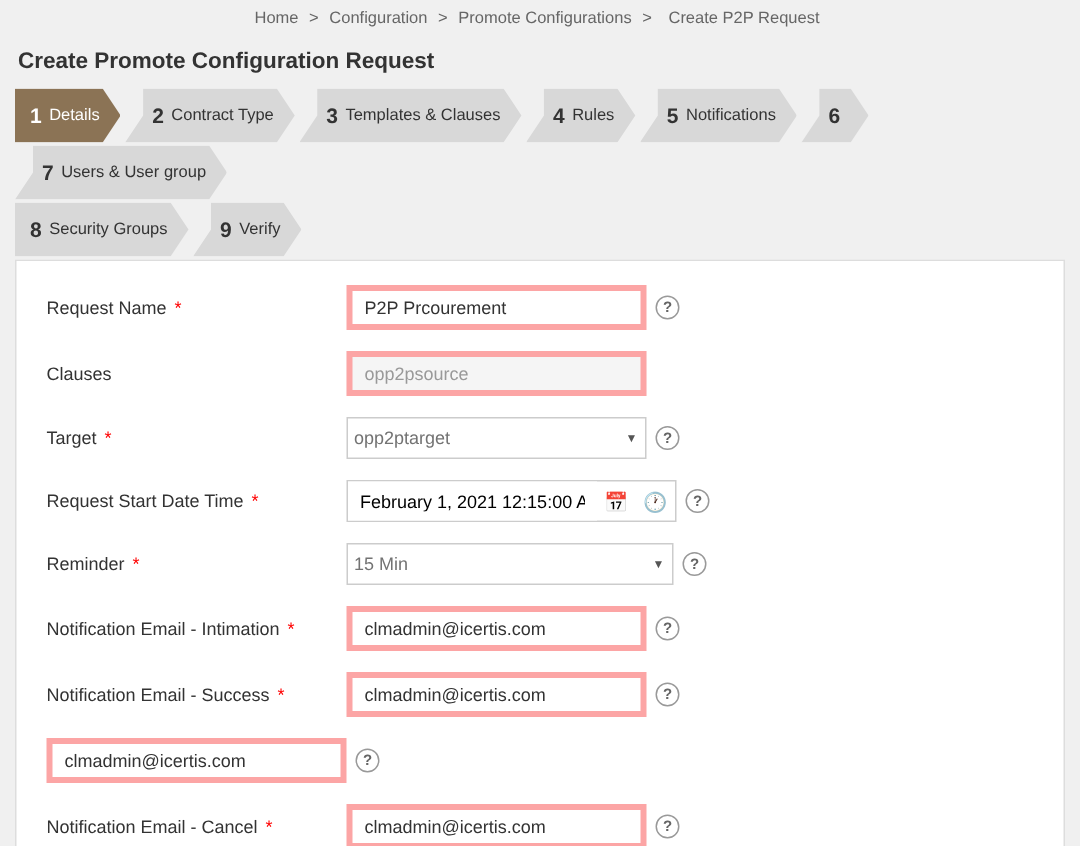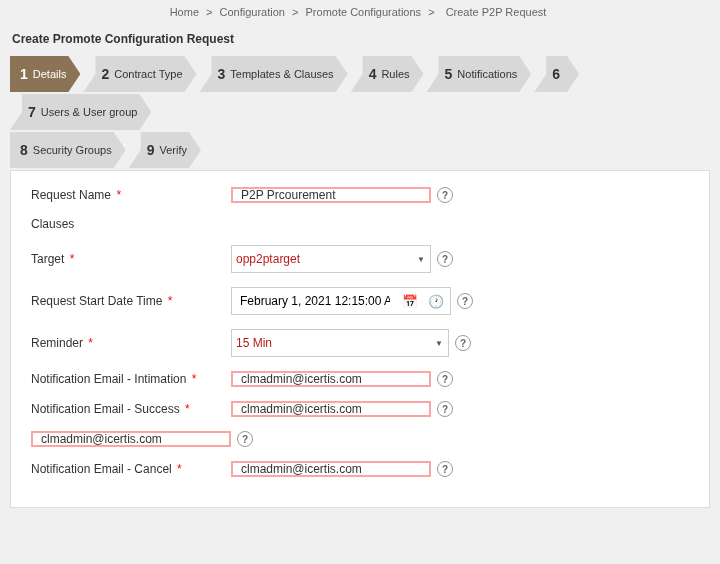--- a/index.html
+++ b/index.html
@@ -12,21 +12,21 @@
     .breadcrumb {
       font-size: 11px;
       color: #666;
       padding: 6px 12px;
       background: #f0f0f0;
       text-align: center;
     }
     .breadcrumb a { color: #666; text-decoration: none; }
     .breadcrumb span { margin: 0 4px; }
     .page-title {
-      font-size: 12px;
+      font-size: 15px;
       font-weight: bold;
       padding: 8px 12px 4px;
       color: #333;
     }
     .content-area {
       background: #fff;
       margin: 0 10px 10px;
       padding: 16px 20px;
       border: 1px solid #ddd;
     }
@@ -36,24 +36,24 @@
       margin-bottom: 14px;
     }
     .form-label {
       width: 200px;
       font-size: 12px;
       color: #333;
       flex-shrink: 0;
     }
     .required { color: red; margin-left: 2px; }
     .form-control {
-      border: 2px solid #fca5a5;
+      border: 4px solid #fca5a5;
       padding: 4px 8px;
       font-size: 12px;
-      height: 16px;
+      height: 30px;
       background: #fff;
       color: #333;
     }
     .form-control.disabled-field {
       background: #f5f5f5;
       color: #999;
     }
     .input-with-icon {
       display: flex;
       align-items: center;
@@ -77,21 +77,21 @@
       border: none;
       background: none;
       height: 100%;
     }
     .form-select {
       border: 1px solid #ccc;
       padding: 4px 4px;
       font-size: 12px;
       height: 28px;
       background: #fff;
-      color: #b91c1c;
+      color: #737373;
       appearance: none;
       -webkit-appearance: none;
       padding-right: 20px;
     }
     .select-container {
       position: relative;
       display: inline-block;
     }
     .select-container::after {
       content: '▼';
@@ -236,20 +236,21 @@
   <div class="form-row">
     <div class="form-label">
       Request Name <span class="required">*</span>
     </div>
     <input type="text" class="form-control" style="width: 200px;" value="P2P Prcourement">
     <span class="help-icon">?</span>
   </div>
 
   <div class="form-row">
     <div class="form-label">Clauses</div>
+    <input type="text" class="form-control disabled-field" style="width: 200px;" value="opp2psource" disabled="">
   </div>
 
   <div class="form-row">
     <div class="form-label">
       Target <span class="required">*</span>
     </div>
     <div class="select-container">
       <select class="form-select" style="width:200px;">
         <option>opp2ptarget</option>
       </select>

